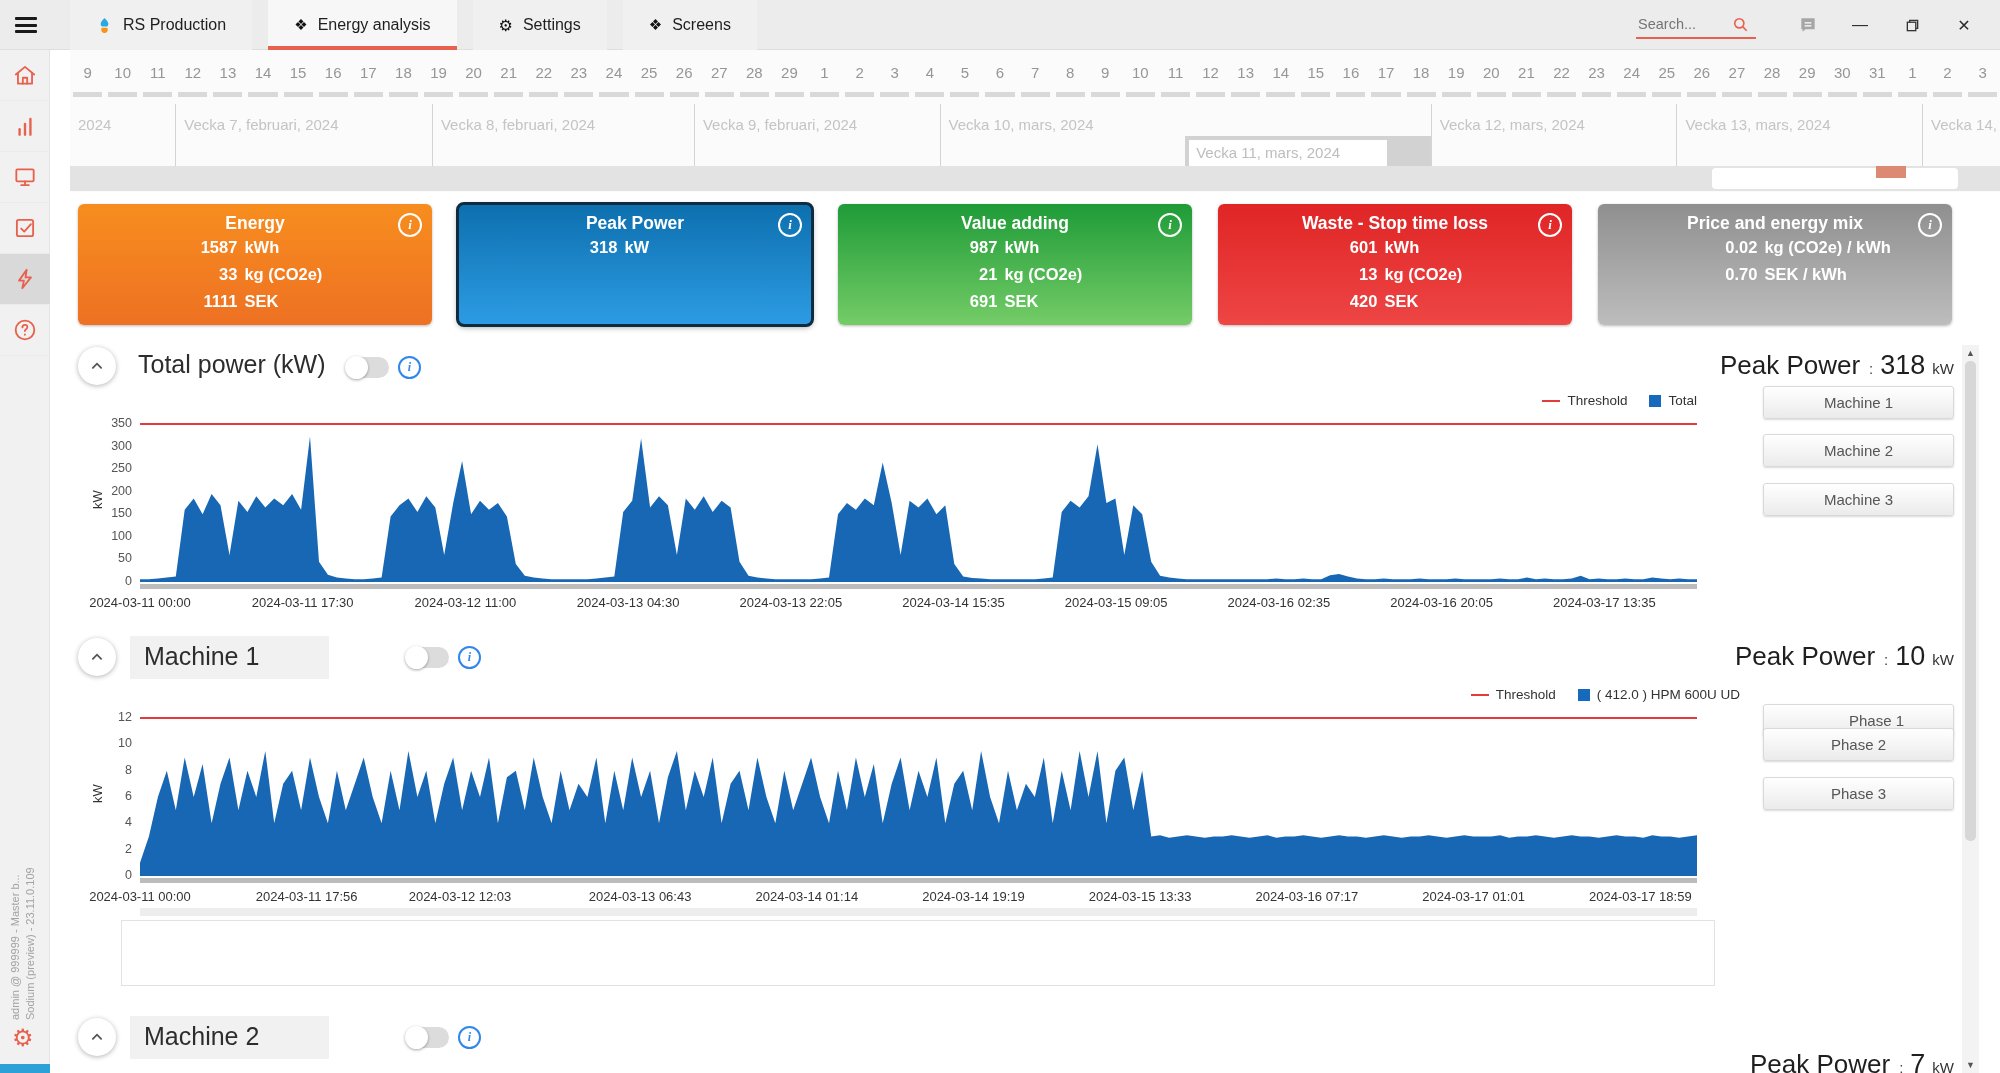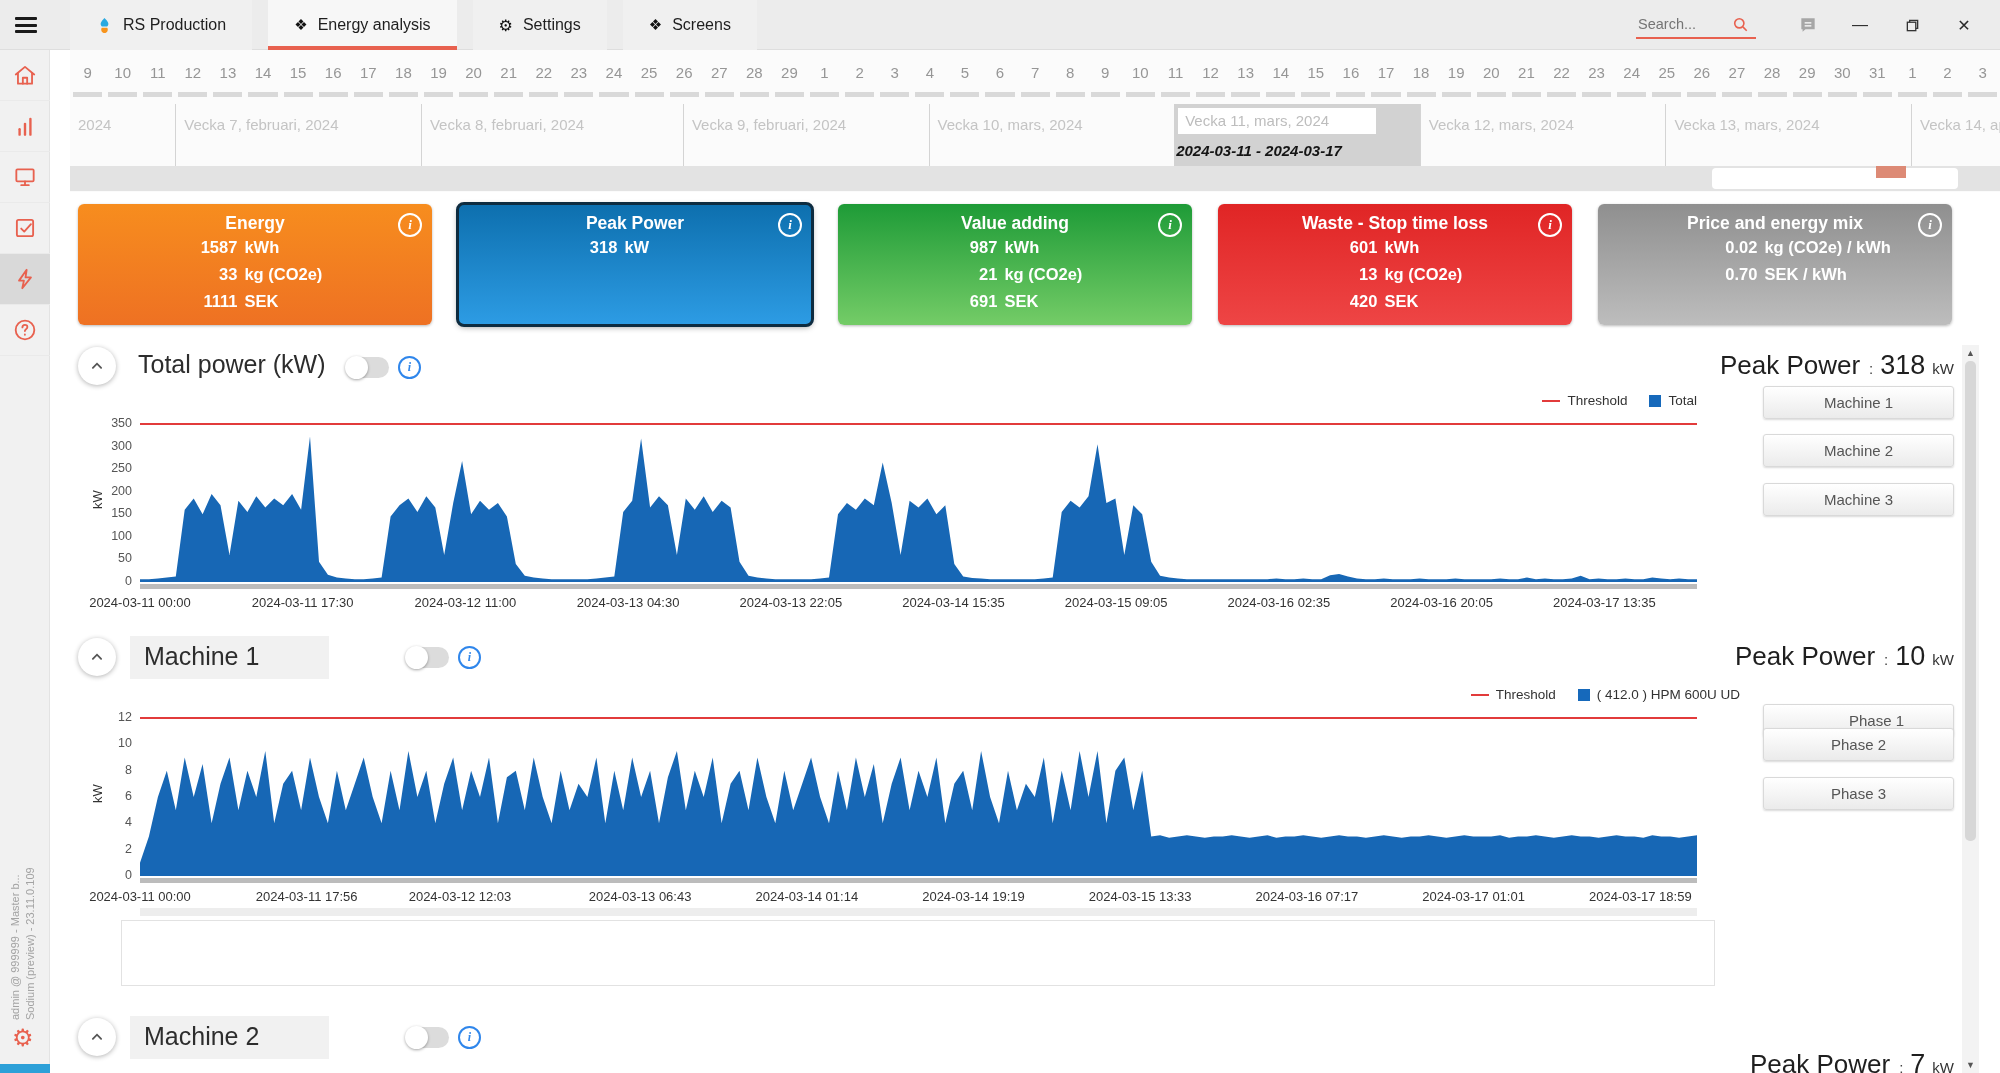--- a/index.html
+++ b/index.html
@@ -33,21 +33,21 @@
   
   .timeline{position:absolute;left:70px;top:50px;width:1930px;height:142px;background:#fbfbfb;}
   .tl-days{position:absolute;top:8px;left:0;right:0;height:30px;display:flex;}
   .tl-day{flex:1;text-align:center;font-size:15px;color:#969696;line-height:30px;cursor:pointer;}
   .tl-ticks{position:absolute;top:42px;left:0;right:0;height:8px;display:flex;}
   .tl-tick{flex:1;}
   .tl-tick i{display:block;height:5px;background:#d9d9d9;margin:0 3px;}
   .tl-weeks{position:absolute;top:54px;left:0;right:0;height:62px;display:flex;}
   .tl-week{border-left:1px solid #d4d4d4;font-size:15px;color:#c4c4c4;padding:12px 0 0 8px;box-sizing:border-box;white-space:nowrap;overflow:hidden;position:relative;cursor:pointer;}
   .tl-week.first{border-left:0;}
-  .tl-week.selected{background:#d2d2d2;overflow:visible;padding:0;border-left:0;}
+  .tl-week.selected{background:#d2d2d2;overflow:visible;padding:0;border-left:0;margin-top:32px;}
   .sel-box{position:absolute;left:4px;top:4px;right:44px;height:26px;background:#ffffff;line-height:26px;padding-left:7px;color:#bdbdbd;font-size:15px;}
   .sel-tip{position:absolute;left:2px;top:38px;font-size:15px;font-weight:bold;color:#141414;white-space:nowrap;font-style:italic;}
   .tl-strip{position:absolute;top:116px;left:0;width:1930px;height:25px;background:#e3e3e3;}
   .tl-handle{position:absolute;left:1642px;top:2px;width:246px;height:21px;background:#ffffff;border-radius:4px;cursor:grab;}
   .tl-mark{position:absolute;left:1806px;top:0;width:30px;height:12px;background:#dd8a75;}
 
   
   .cards{position:absolute;left:78px;top:204px;display:flex;gap:26px;}
   .card{width:354px;height:121px;border-radius:6px;color:#fff;position:relative;box-shadow:0 1px 3px rgba(0,0,0,.28);cursor:pointer;}
   .card.selected{outline:3px solid #0e2c40;outline-offset:-1px;box-shadow:0 2px 6px rgba(0,0,0,.4);}
@@ -441,21 +441,21 @@
         <span class="tl-tick">
           <i></i>
         </span>
         <span class="tl-tick">
           <i></i>
         </span>
       </div>
     <div class="tl-weeks" id="tl-weeks">
         <div class="tl-week first" style="width: 105.273px; flex: 0 0 auto;">2024</div>
         <div class="tl-week" style="width: 245.636px; flex: 0 0 auto;">Vecka 7, februari, 2024</div>
-        <div class="tl-week" style="width: 262px; flex: 0 0 auto;">Vecka 8, februari, 2024</div>
+        <div class="tl-week" style="width: 262px; flex: 0 0 auto; margin-left: 11px;">Vecka 8, februari, 2024</div>
         <div class="tl-week" style="width: 245.636px; flex: 0 0 auto;">Vecka 9, februari, 2024</div>
         <div class="tl-week" style="width: 245.636px; flex: 0 0 auto;">Vecka 10, mars, 2024</div>
         <div class="tl-week selected" style="width: 245.636px; flex: 0 0 auto;">
           <div class="sel-box">Vecka 11, mars, 2024</div>
           <div class="sel-tip">2024-03-11 - 2024-03-17</div>
         </div>
         <div class="tl-week" style="width: 245.636px; flex: 0 0 auto;">Vecka 12, mars, 2024</div>
         <div class="tl-week" style="width: 245.636px; flex: 0 0 auto;">Vecka 13, mars, 2024</div>
         <div class="tl-week" style="width: 105.273px; flex: 0 0 auto;">Vecka 14, april,</div>
       </div>

